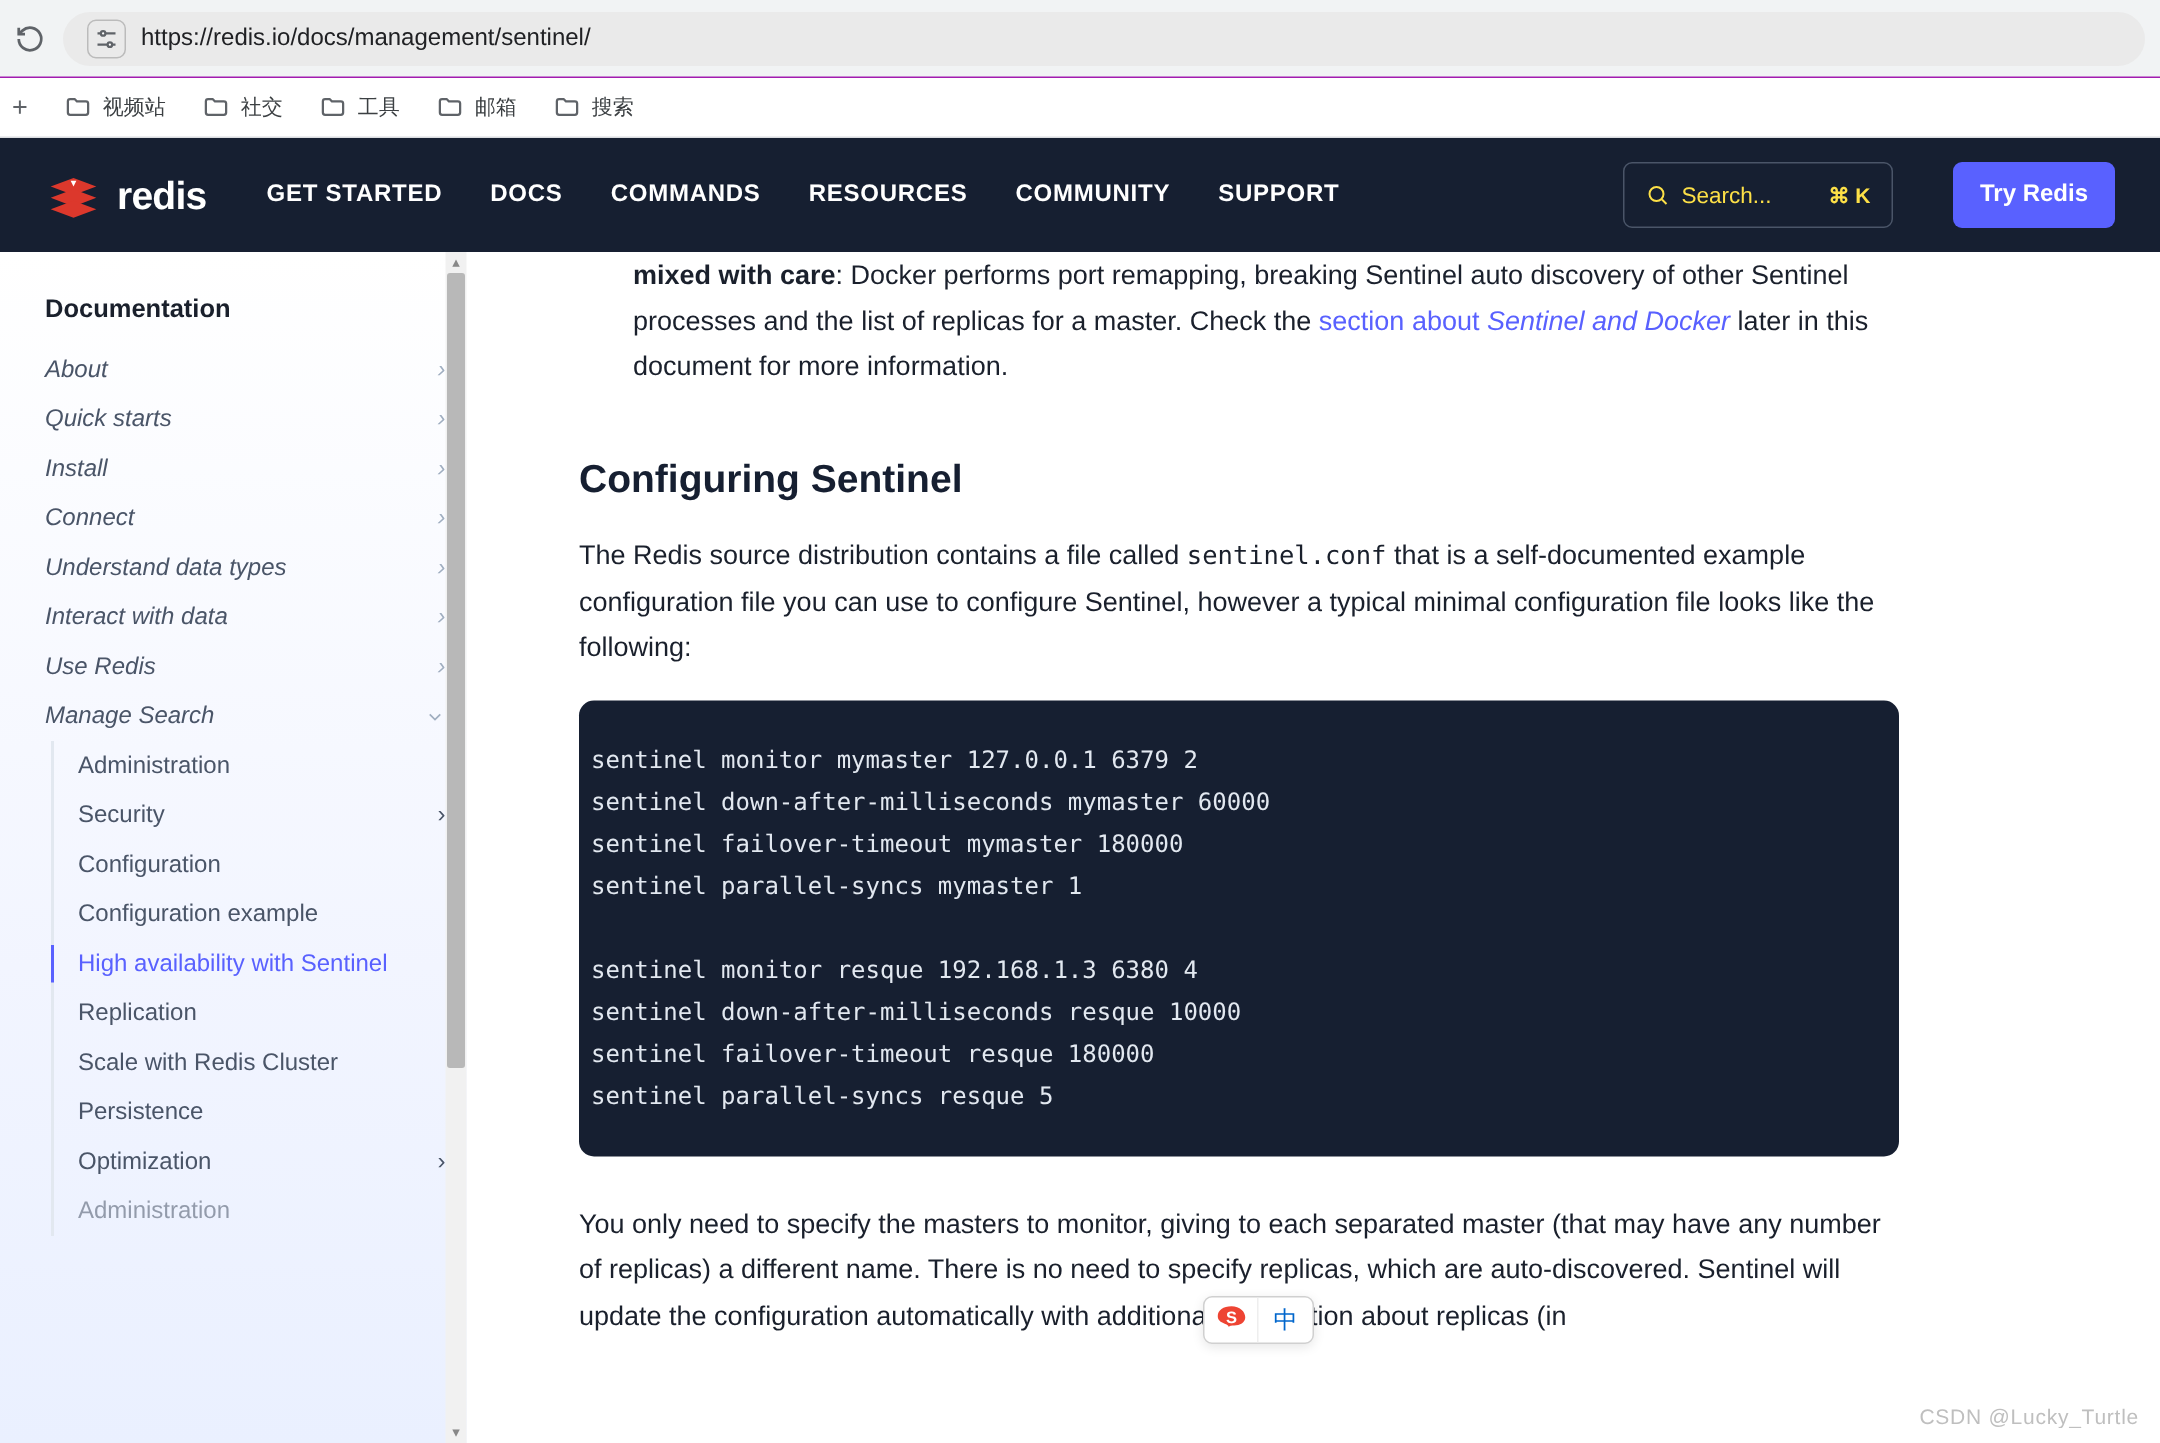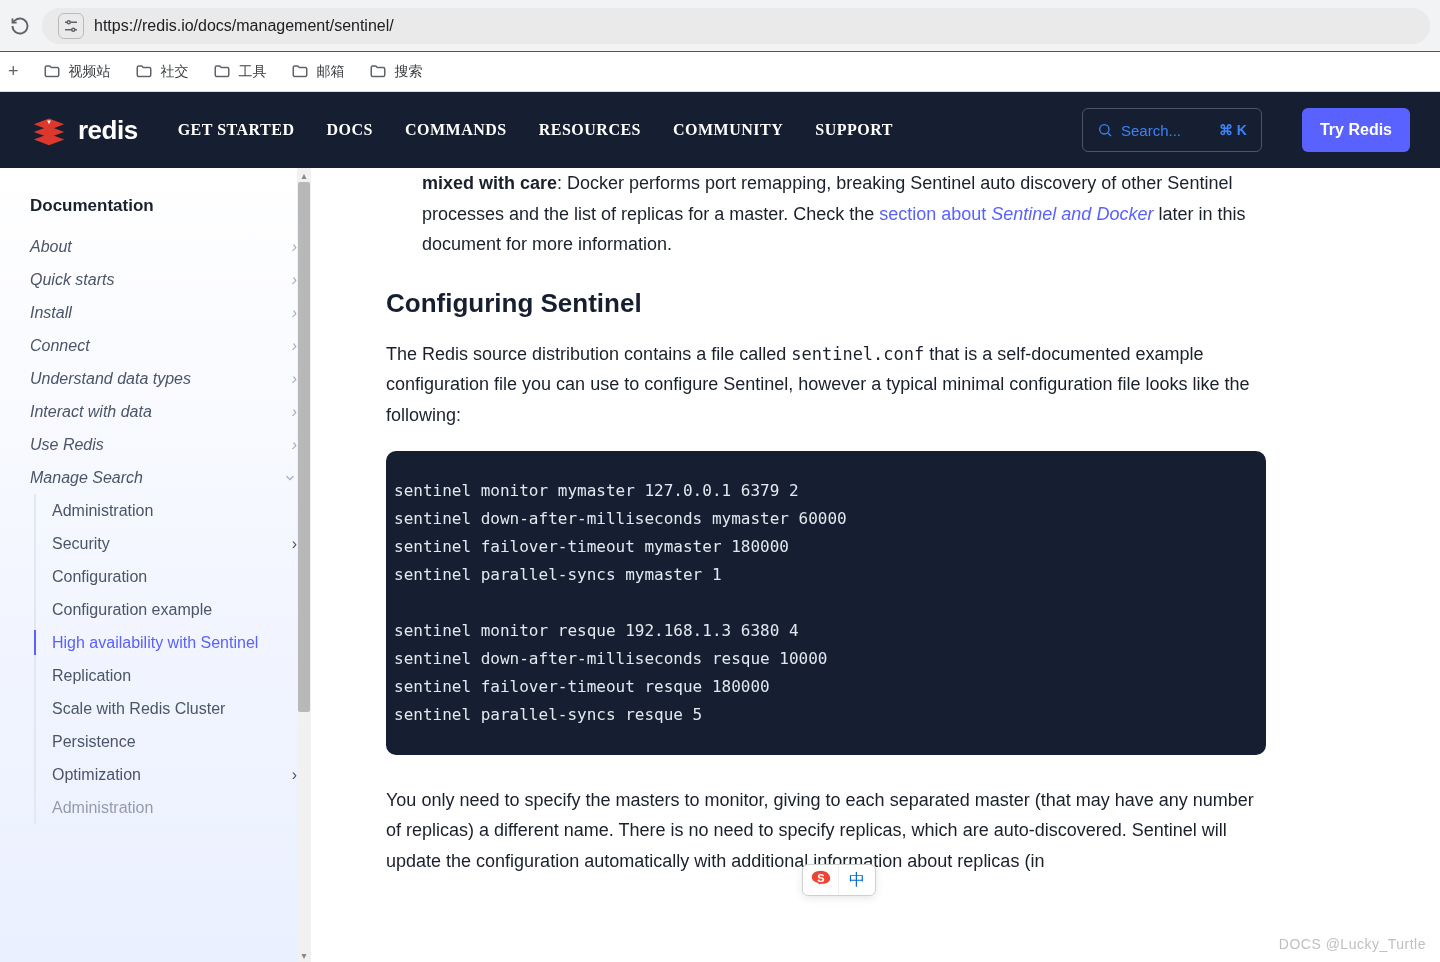--- a/index.html
+++ b/index.html
@@ -10,44 +10,44 @@
 .url-bar .tune-icon { width: 18px; height: 18px; color: #5f6368; border:1px solid #bbb; border-radius:6px; padding:3px; box-sizing:content-box;}
 .bookmark-bar { height: 40px; background: #fff; border-bottom: 1px solid #dadce0; display: flex; align-items: center; padding: 0 8px; gap: 24px; font-size: 14px; color: #3c4043; }
 .bookmark-plus { font-size: 18px; color: #5f6368; cursor: pointer; }
 .bookmark-item { display: flex; align-items: flex-start; gap: 8px; cursor: pointer; }
 .bookmark-item .folder-icon { width: 18px; height: 18px; color: #5f6368; }
 .top-nav { height: 76px; background: #161f31; display: flex; align-items: center; padding: 0 30px; gap: 40px; }
 .logo { display: flex; align-items: center; gap: 10px; }
 .logo-mark { width: 38px; height: 38px; }
 .logo-text { color: #fff; font-weight: 700; font-size: 26px; letter-spacing: -0.5px; }
 .nav-links { display: flex; gap: 32px; }
-.nav-link { color: #fff; font-weight: 700; font-size: 16px; letter-spacing: 0.5px; cursor: pointer; font-family: Liberation Serif, serif; }
+.nav-link { color: #fff; font-weight: 700; font-size: 16px; letter-spacing: 0.5px; cursor: pointer; }
 .nav-spacer { flex: 1; }
-.search-btn { height: 44px; width: 180px; border: 1px solid #4a5568; background: transparent; border-radius: 6px; display: flex; align-items: center; padding: 0 14px; color: #3b82f6; font-size: 15px; gap: 8px; cursor: pointer; }
+.search-btn { height: 44px; width: 180px; border: 1px solid #4a5568; background: transparent; border-radius: 6px; display: flex; align-items: center; padding: 0 14px; color: #fde047; font-size: 15px; gap: 8px; cursor: pointer; }
 .search-btn .sicon { width: 16px; height: 16px; }
 .search-btn .ph { flex: 1; text-align: left; }
 .search-btn .kbd { font-size: 14px; font-weight: 600; }
 .try-btn { height: 44px; background: #5961ff; color: #fff; font-weight: 700; font-size: 16px; padding: 0 18px; border: none; border-radius: 6px; cursor: pointer; }
 .page-body { display: flex; height: calc(962px - 52px - 40px - 76px); }
 .sidebar-outer { width: 311px; position: relative; background: linear-gradient(180deg,#fff 0%,#f2f5ff 60%,#eaf0ff 100%); }
 .sidebar-scroll { position: absolute; right: 0; top: 0; width: 14px; height: 100%; background: #f1f1f1; }
 .sidebar-scroll .arrow { width: 14px; height: 14px; display: flex; align-items: center; justify-content: center; color: #888; font-size: 10px; }
 .sidebar-scroll .thumb { position: absolute; left: 1px; width: 12px; background: #b8b8b8; border-radius: 2px; }
 .sidebar { padding: 28px 14px 10px 30px; overflow: hidden; height: 100%; }
 .sidebar h3 { font-size: 17px; font-weight: 700; margin-bottom: 14px; color: #1a202c; }
 .side-item { display: flex; align-items: center; justify-content: space-between; height: 33px; font-size: 16px; color: #4a5568; cursor: pointer; font-style: italic; }
 .side-item .chev { color: #a0aec0; font-size: 16px; display:inline-flex; align-items:center;}
 .sub-list { margin-left: 4px; border-left: 2px solid #e2e8f0; padding-left: 16px; }
 .sub-item { display: flex; align-items: center; justify-content: space-between; height: 33px; font-size: 16px; color: #4a5568; cursor: pointer; }
 .sub-item.active { color: #5961ff; font-weight: 500; position: relative; }
 .sub-item.active::before { content: ""; position: absolute; left: -18px; top: 4px; bottom: 4px; width: 2px; background: #5961ff; }
 .content { flex: 1; padding: 0 40px 40px 40px; overflow-y: auto; position: relative; }
 .content-inner { max-width: 880px; margin-left: 35px; padding-top: 0; }
 p.body { font-size: 18px; line-height: 1.7; color: #1a202c; margin-bottom: 16px; }
-.list-frag { font-size: 18px; line-height: 1.7; color: #1a202c; padding-left: 36px; margin-bottom: 28px; }
+.list-frag { font-size: 18px; line-height: 1.7; color: #1a202c; padding-left: 36px; margin-bottom: 44px; }
 .bold { font-weight: 700; }
 a.doclink { color: #5961ff; text-decoration: none; }
 .italic { font-style: italic; }
 h2.section { font-size: 26px; font-weight: 700; color: #161f31; margin: 22px 0 20px 0; }
 code.inline { font-family: "SFMono-Regular", Consolas, Menlo, monospace; background: transparent; font-size: 17px; text-align: center; }
 pre.codeblock { background: #161f31; color: #e2e8f0; border-radius: 10px; padding: 26px 8px; font-family: "SFMono-Regular", Consolas, Menlo, monospace; font-size: 16px; line-height: 1.75; margin: 20px 0 30px 0; white-space: pre; overflow-x: auto; }
 .ime-floater { position: fixed; bottom: 66px; left: 802px; display: flex; border: 1px solid #d0d0d0; border-radius: 6px; overflow: hidden; background: #fff; box-shadow: 0 2px 8px rgba(0,0,0,0.1); }
 .ime-floater .cell { width: 36px; height: 30px; display: flex; align-items: center; justify-content: center; font-size: 16px; }
 .ime-floater .cell:first-child { border-right: 1px solid #eee; }
 .watermark { position: fixed; bottom: 10px; right: 14px; font-size: 14px; color: #bfbfbf; letter-spacing: 0.5px; }
@@ -249,13 +249,13 @@
 <div class="ime-floater">
   <div class="cell">
     <svg width="22" height="22" viewBox="0 0 24 24">
         <path fill="#e43" d="M12 2c6 0 10 4 10 8s-4 6-8 6c-2 0-3 0-4 1 0-3-8-2-8-8 0-4 4-7 10-7z"></path>
         <text x="12" y="14" text-anchor="middle" fill="#fff" font-size="12" font-weight="bold" font-family="Arial">S</text>
       </svg>
   </div>
   <div class="cell" style="color:#0066cc;font-weight:500;">中</div>
 </div>
 
-<div class="watermark">DOCS @Lucky_Turtle</div>
+<div class="watermark">CSDN @Lucky_Turtle</div>
 
 </body></html>

